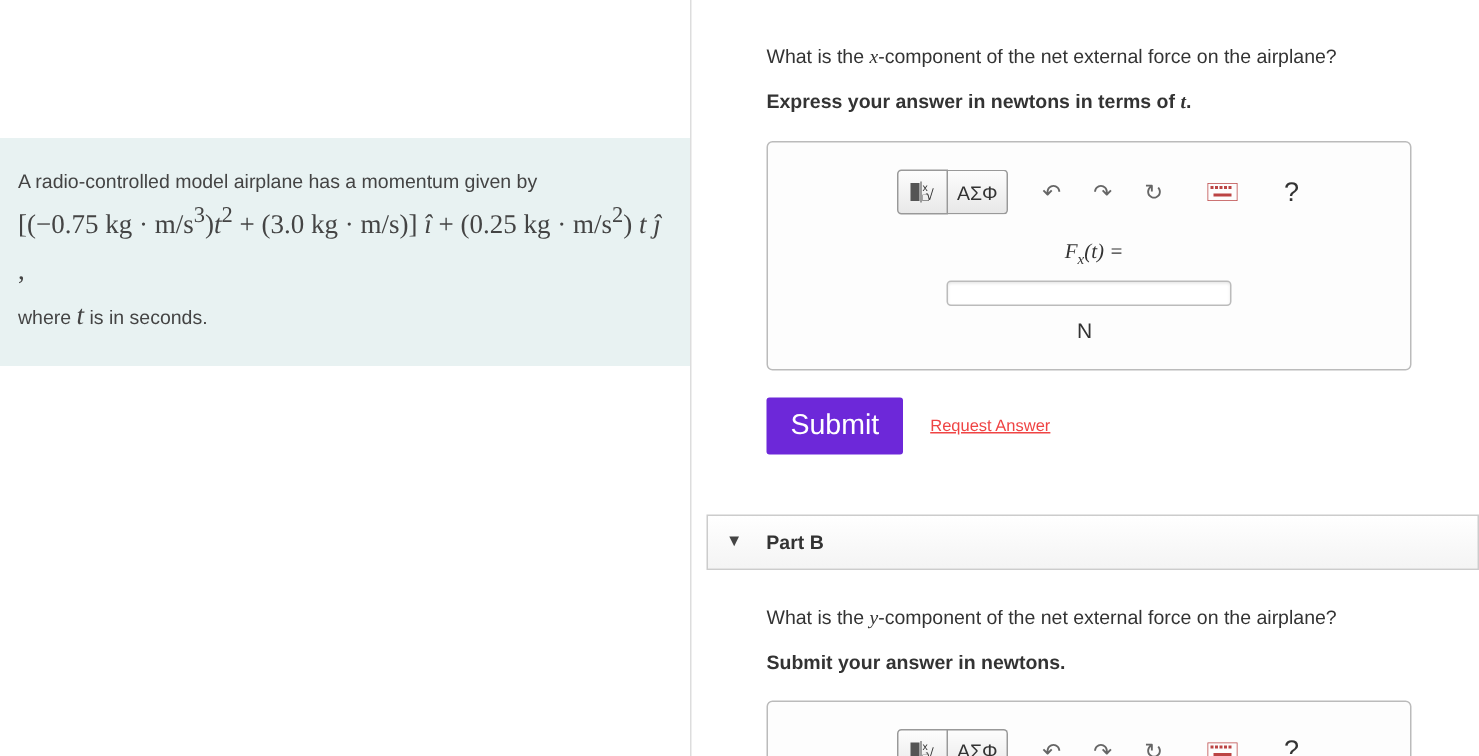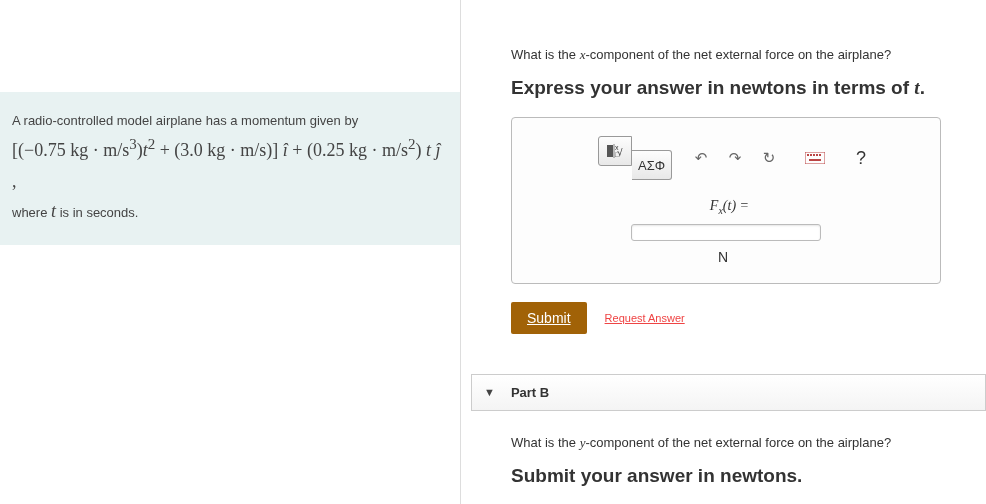--- a/index.html
+++ b/index.html
@@ -2,42 +2,42 @@
 <html><head>
 <meta charset="utf-8">
 <style>
 * { box-sizing: border-box; margin: 0; padding: 0; }
 body { font-family: Arial, Helvetica, sans-serif; font-size: 13px; color: #333; background: #fff; width: 986px; height: 504px; overflow: hidden; }
 .container { display: flex; height: 100%; }
 .left-panel { width: 460px; padding: 0; }
 .problem-box { background: #e8f2f2; padding: 18px 12px; margin-top: 92px; line-height: 1.7; font-size: 13px; color: #444; }
 .problem-box .math { font-family: 'Times New Roman', serif; font-size: 18px; }
 .divider { width: 1px; background: #ddd; margin: 0 10px 0 0; }
-.right-panel { flex: 1; padding: 17px 0 0 0; }
+.right-panel { flex: 1; padding: 0 0 0 0; }
 .part-content { padding: 30px 0 0 40px; }
 .question-text { font-size: 13px; color: #333; margin-bottom: 14px; font-family: Arial, sans-serif; }
 .question-text .mi { font-family: 'Times New Roman', serif; font-style: italic; }
-.instruction { font-size: 19px; font-weight: bold; color: #333; margin-bottom: 18px; }
+.instruction { font-size: 13px; font-weight: bold; color: #333; margin-bottom: 18px; }
 .instruction .mi { font-family: 'Times New Roman', serif; font-style: italic; font-weight: bold; }
 .answer-box { border: 1px solid #bbb; border-radius: 4px; padding: 18px 14px; width: 430px; background: #fdfdfd; }
 .toolbar { display: flex; gap: 0; margin-bottom: 18px; margin-left: 72px; align-items: center; }
 .tool-btn { height: 30px; min-width: 34px; border: 1px solid #999; background: linear-gradient(#fdfdfd,#e8e8e8); display: inline-flex; align-items: center; justify-content: center; cursor: pointer; font-size: 13px; color: #333; padding: 0 6px; }
 .tool-btn:first-child { border-radius: 3px 0 0 3px; }
 .tool-group { display: flex; }
 .tool-group .tool-btn + .tool-btn { border-left: none; }
-.tool-group .tool-btn:last-child { border-radius: 0 3px 3px 0; margin-top: 14px; }
+.tool-group .tool-btn:last-child { border-radius: 0 3px 3px 0; }
 .tool-spacer { width: 12px; }
 .tool-icon { width: 34px; height: 30px; border: none; background: none; display: inline-flex; align-items: center; justify-content: center; cursor: pointer; color: #666; font-size: 15px; }
 .answer-row { display: flex; align-items: center; gap: 8px; flex-direction: column; }
 .answer-label { font-family: 'Times New Roman', serif; font-style: italic; font-size: 14px; min-width: 54px; text-align: right; padding-right: 4px; }
 .answer-label sub { font-style: italic; font-size: 10px; }
 .answer-input { flex: 1; height: 30px; border: 1px solid #bbb; border-radius: 3px; box-shadow: inset 0 1px 2px rgba(0,0,0,0.1); padding: 0 6px; font-size: 13px; }
 .unit-label { font-family: Arial, sans-serif; font-size: 14px; color: #333; min-width: 16px; text-align: left; }
 .button-row { margin-top: 18px; display: flex; align-items: center; gap: 18px; }
-.submit-btn { background: #a16207; color: #fff; border: none; padding: 8px 16px; font-size: 14px; cursor: pointer; border-radius: 2px; text-decoration: underline; }
+.submit-btn { background: #6d28d9; color: #fff; border: none; padding: 8px 16px; font-size: 19px; cursor: pointer; border-radius: 2px; }
 .link-btn { color: #ef4444; text-decoration: underline; font-size: 11px; cursor: pointer; background: none; border: none; }
 .part-header { border: 1px solid #ccc; background: linear-gradient(#fff,#f4f4f4); padding: 10px 12px; margin: 40px 0 0 0; display: flex; align-items: center; gap: 10px; cursor: pointer; }
 .part-header .caret { color: #444; font-size: 11px; }
 .part-header .title { font-weight: bold; font-size: 13px; padding-left:6px; }
 .part-b-content { padding: 24px 0 0 40px; }
 svg { display: block; }
 </style>
 </head>
 <body>
 

